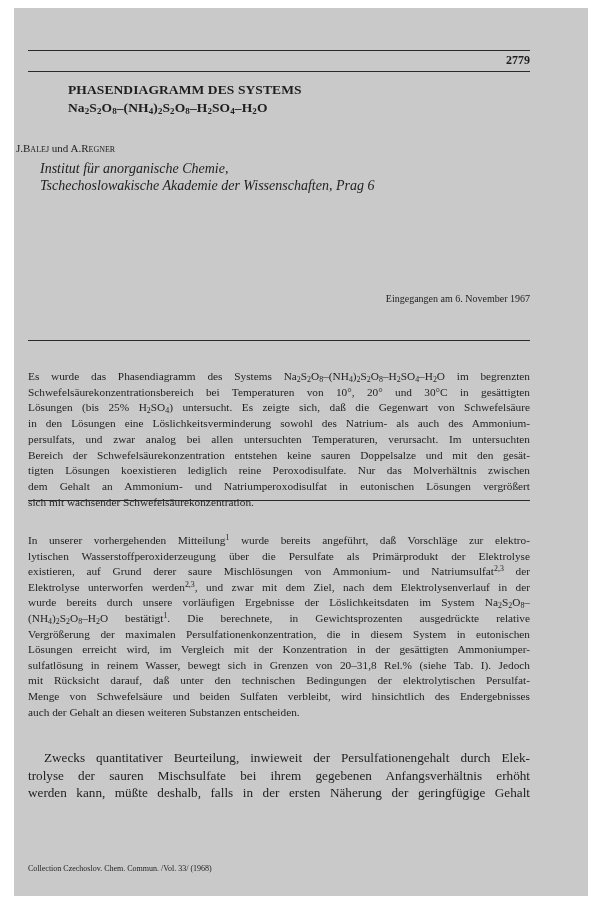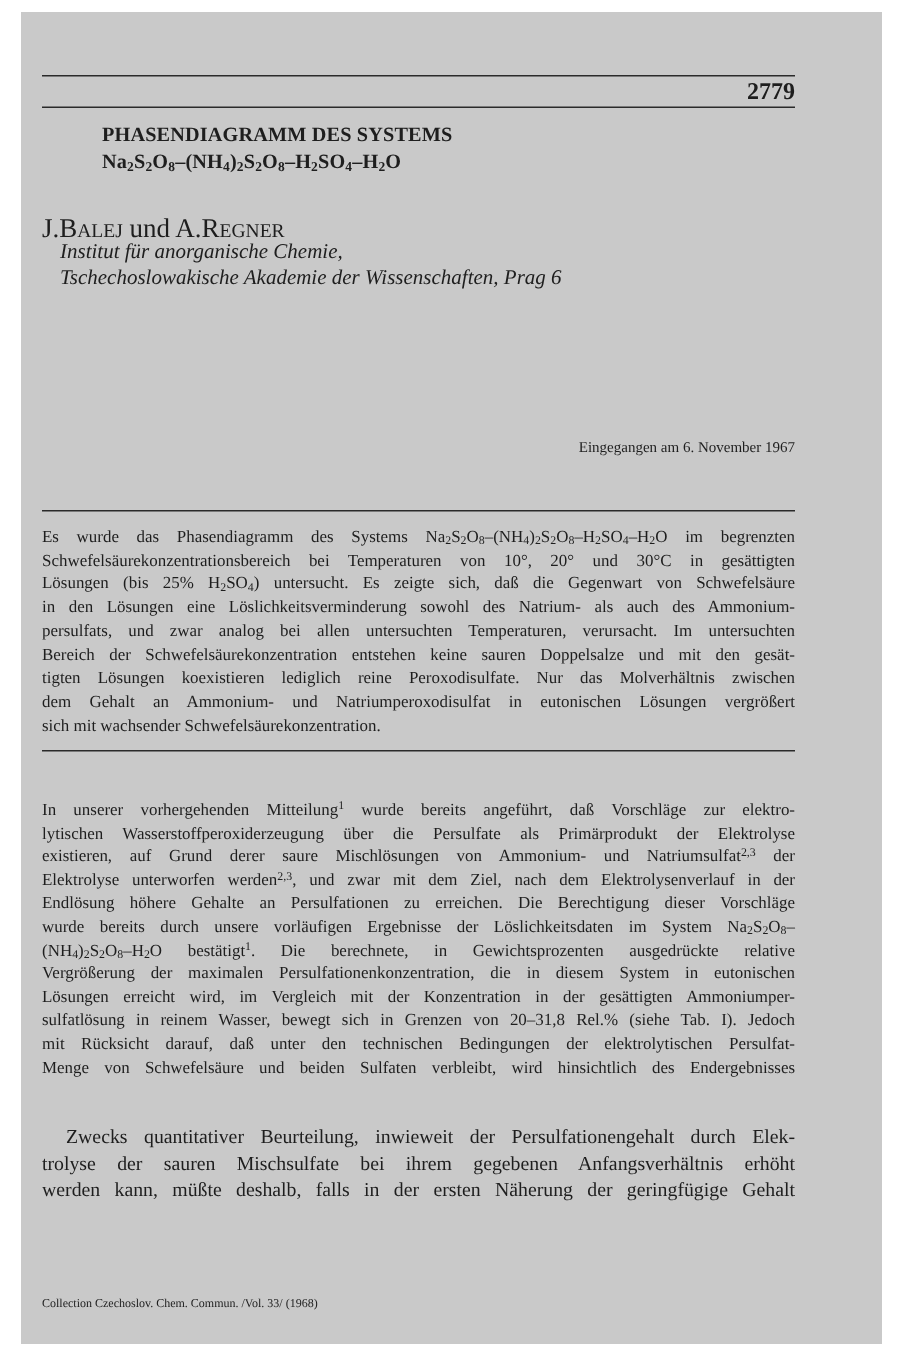--- a/index.html
+++ b/index.html
@@ -6,28 +6,28 @@
   body {
     width: 600px; height: 910px; background: #ffffff; position: relative; overflow: hidden;
     font-family: "Liberation Serif", "DejaVu Serif", serif; color: #1e1e1e;
   }
   .page {
     position: absolute; left: 14px; top: 8px; width: 574px; height: 888px;
     background: #c9c9c9;
   }
   .rule { position: absolute; left: 28px; width: 502px; height: 0; border-top: 1.5px solid #2a2a2a; }
   .rule.thin { border-top-width: 1.2px; }
-  .pageno { position: absolute; right: 70px; top: 53px; font-weight: bold; font-size: 16px; }
+  .pageno { position: absolute; right: 70px; top: 53px; font-weight: bold; font-size: 12px; }
   .title { position: absolute; left: 28px; top: 81px; font-weight: bold; font-size: 13.5px; line-height: 18px; letter-spacing: 0.1px; margin-left: 40px; }
   .title sub { font-size: 9px; vertical-align: -2px; line-height: 0; }
-  .authors { position: absolute; left: 28px; top: 142px; font-size: 18px; }
+  .authors { position: absolute; left: 16px; top: 142px; font-size: 11px; }
   .authors .sc { font-variant: small-caps; }
   .inst { position: absolute; left: 40px; top: 160px; font-style: italic; font-size: 14px; line-height: 17px; }
   .received { position: absolute; right: 70px; top: 293px; font-size: 10px; }
-  .abstract { position: absolute; left: 28px; top: 351px; width: 502px; font-size: 11.3px; line-height: 15.7px; text-align: justify; }
+  .abstract { position: absolute; left: 28px; top: 369px; width: 502px; font-size: 11.3px; line-height: 15.7px; text-align: justify; }
   .body1 { position: absolute; left: 28px; top: 533px; width: 502px; font-size: 11.3px; line-height: 15.6px; text-align: justify; }
   .body2 { position: absolute; left: 28px; top: 749px; width: 502px; font-size: 13.2px; line-height: 17.5px; text-align: justify; }
   .line { display: block; white-space: nowrap; text-align-last: justify; text-align: justify; }
   .line.last { text-align-last: left; }
   .indent { text-indent: 16px; }
   sub { font-size: 0.7em; vertical-align: -0.25em; line-height: 0; }
   sup { font-size: 0.7em; vertical-align: 0.45em; line-height: 0; }
   .footer { position: absolute; left: 28px; top: 864px; font-size: 8px; font-family: "Liberation Serif", serif; }
 </style>
 </head>
@@ -67,28 +67,28 @@
     <span class="line">dem Gehalt an Ammonium- und Natriumperoxodisulfat in eutonischen Lösungen vergrößert</span>
     <span class="line last">sich mit wachsender Schwefelsäurekonzentration.</span>
   </div>
 <div class="rule thin" style="top:500px"></div>
 
 <div class="body1" id="body1">
     <span class="line">In unserer vorhergehenden Mitteilung<sup>1</sup> wurde bereits angeführt, daß Vorschläge zur elektro-</span>
     <span class="line">lytischen Wasserstoffperoxiderzeugung über die Persulfate als Primärprodukt der Elektrolyse</span>
     <span class="line">existieren, auf Grund derer saure Mischlösungen von Ammonium- und Natriumsulfat<sup>2,3</sup> der</span>
     <span class="line">Elektrolyse unterworfen werden<sup>2,3</sup>, und zwar mit dem Ziel, nach dem Elektrolysenverlauf in der</span>
-    <span class="line">Endlösung höhere Gehalte an Persulfationen zu erreichen. Die Berechtigung dieser Vorschläge</span>
     <span class="line">wurde bereits durch unsere vorläufigen Ergebnisse der Löslichkeitsdaten im System Na<sub>2</sub>S<sub>2</sub>O<sub>8</sub>–</span>
     <span class="line">(NH<sub>4</sub>)<sub>2</sub>S<sub>2</sub>O<sub>8</sub>–H<sub>2</sub>O bestätigt<sup>1</sup>. Die berechnete, in Gewichtsprozenten ausgedrückte relative</span>
     <span class="line">Vergrößerung der maximalen Persulfationenkonzentration, die in diesem System in eutonischen</span>
     <span class="line">Lösungen erreicht wird, im Vergleich mit der Konzentration in der gesättigten Ammoniumper-</span>
     <span class="line">sulfatlösung in reinem Wasser, bewegt sich in Grenzen von 20–31,8 Rel.% (siehe Tab. I). Jedoch</span>
     <span class="line">mit Rücksicht darauf, daß unter den technischen Bedingungen der elektrolytischen Persulfat-</span>
     <span class="line">Menge von Schwefelsäure und beiden Sulfaten verbleibt, wird hinsichtlich des Endergebnisses</span>
+    <span class="line last">auch der Gehalt an diesen weiteren Substanzen entscheiden.</span>
   </div>
 <div class="body2" id="body2">
     <span class="line indent">Zwecks quantitativer Beurteilung, inwieweit der Persulfationengehalt durch Elek-</span>
     <span class="line">trolyse der sauren Mischsulfate bei ihrem gegebenen Anfangsverhältnis erhöht</span>
     <span class="line">werden kann, müßte deshalb, falls in der ersten Näherung der geringfügige Gehalt</span>
   </div>
 
 <div class="footer">Collection Czechoslov. Chem. Commun. /Vol. 33/ (1968)</div>
 
 </body></html>

